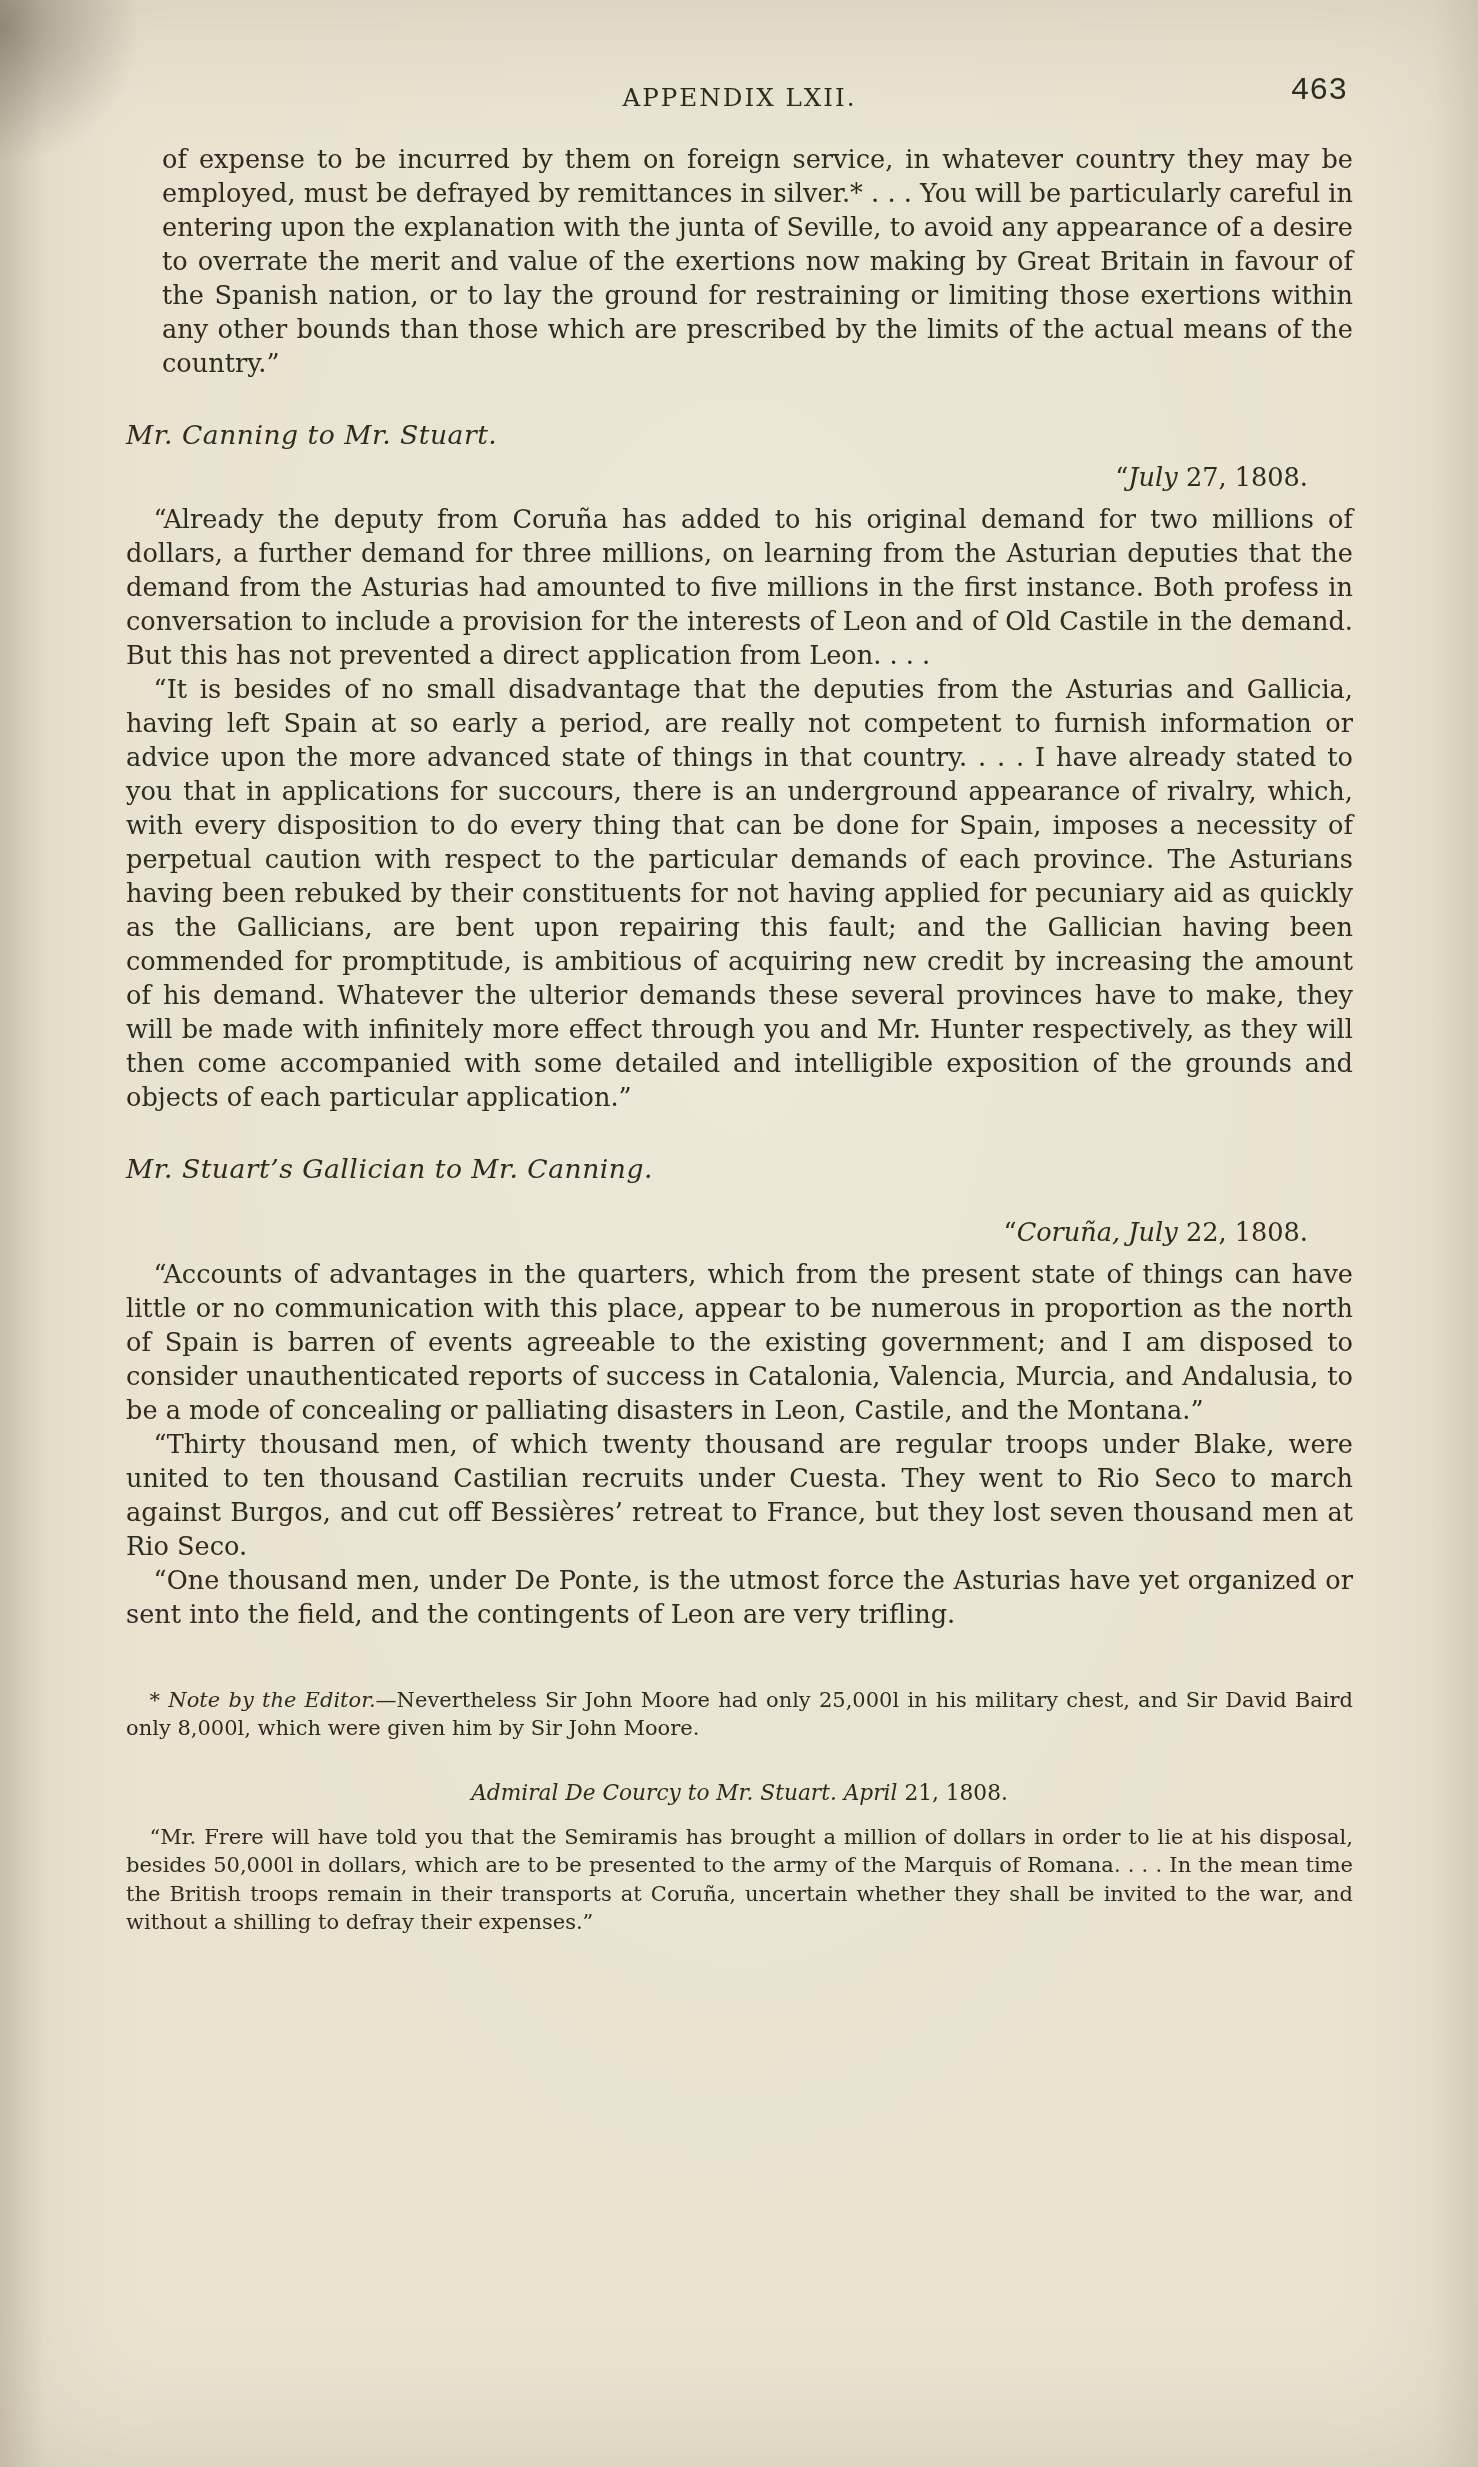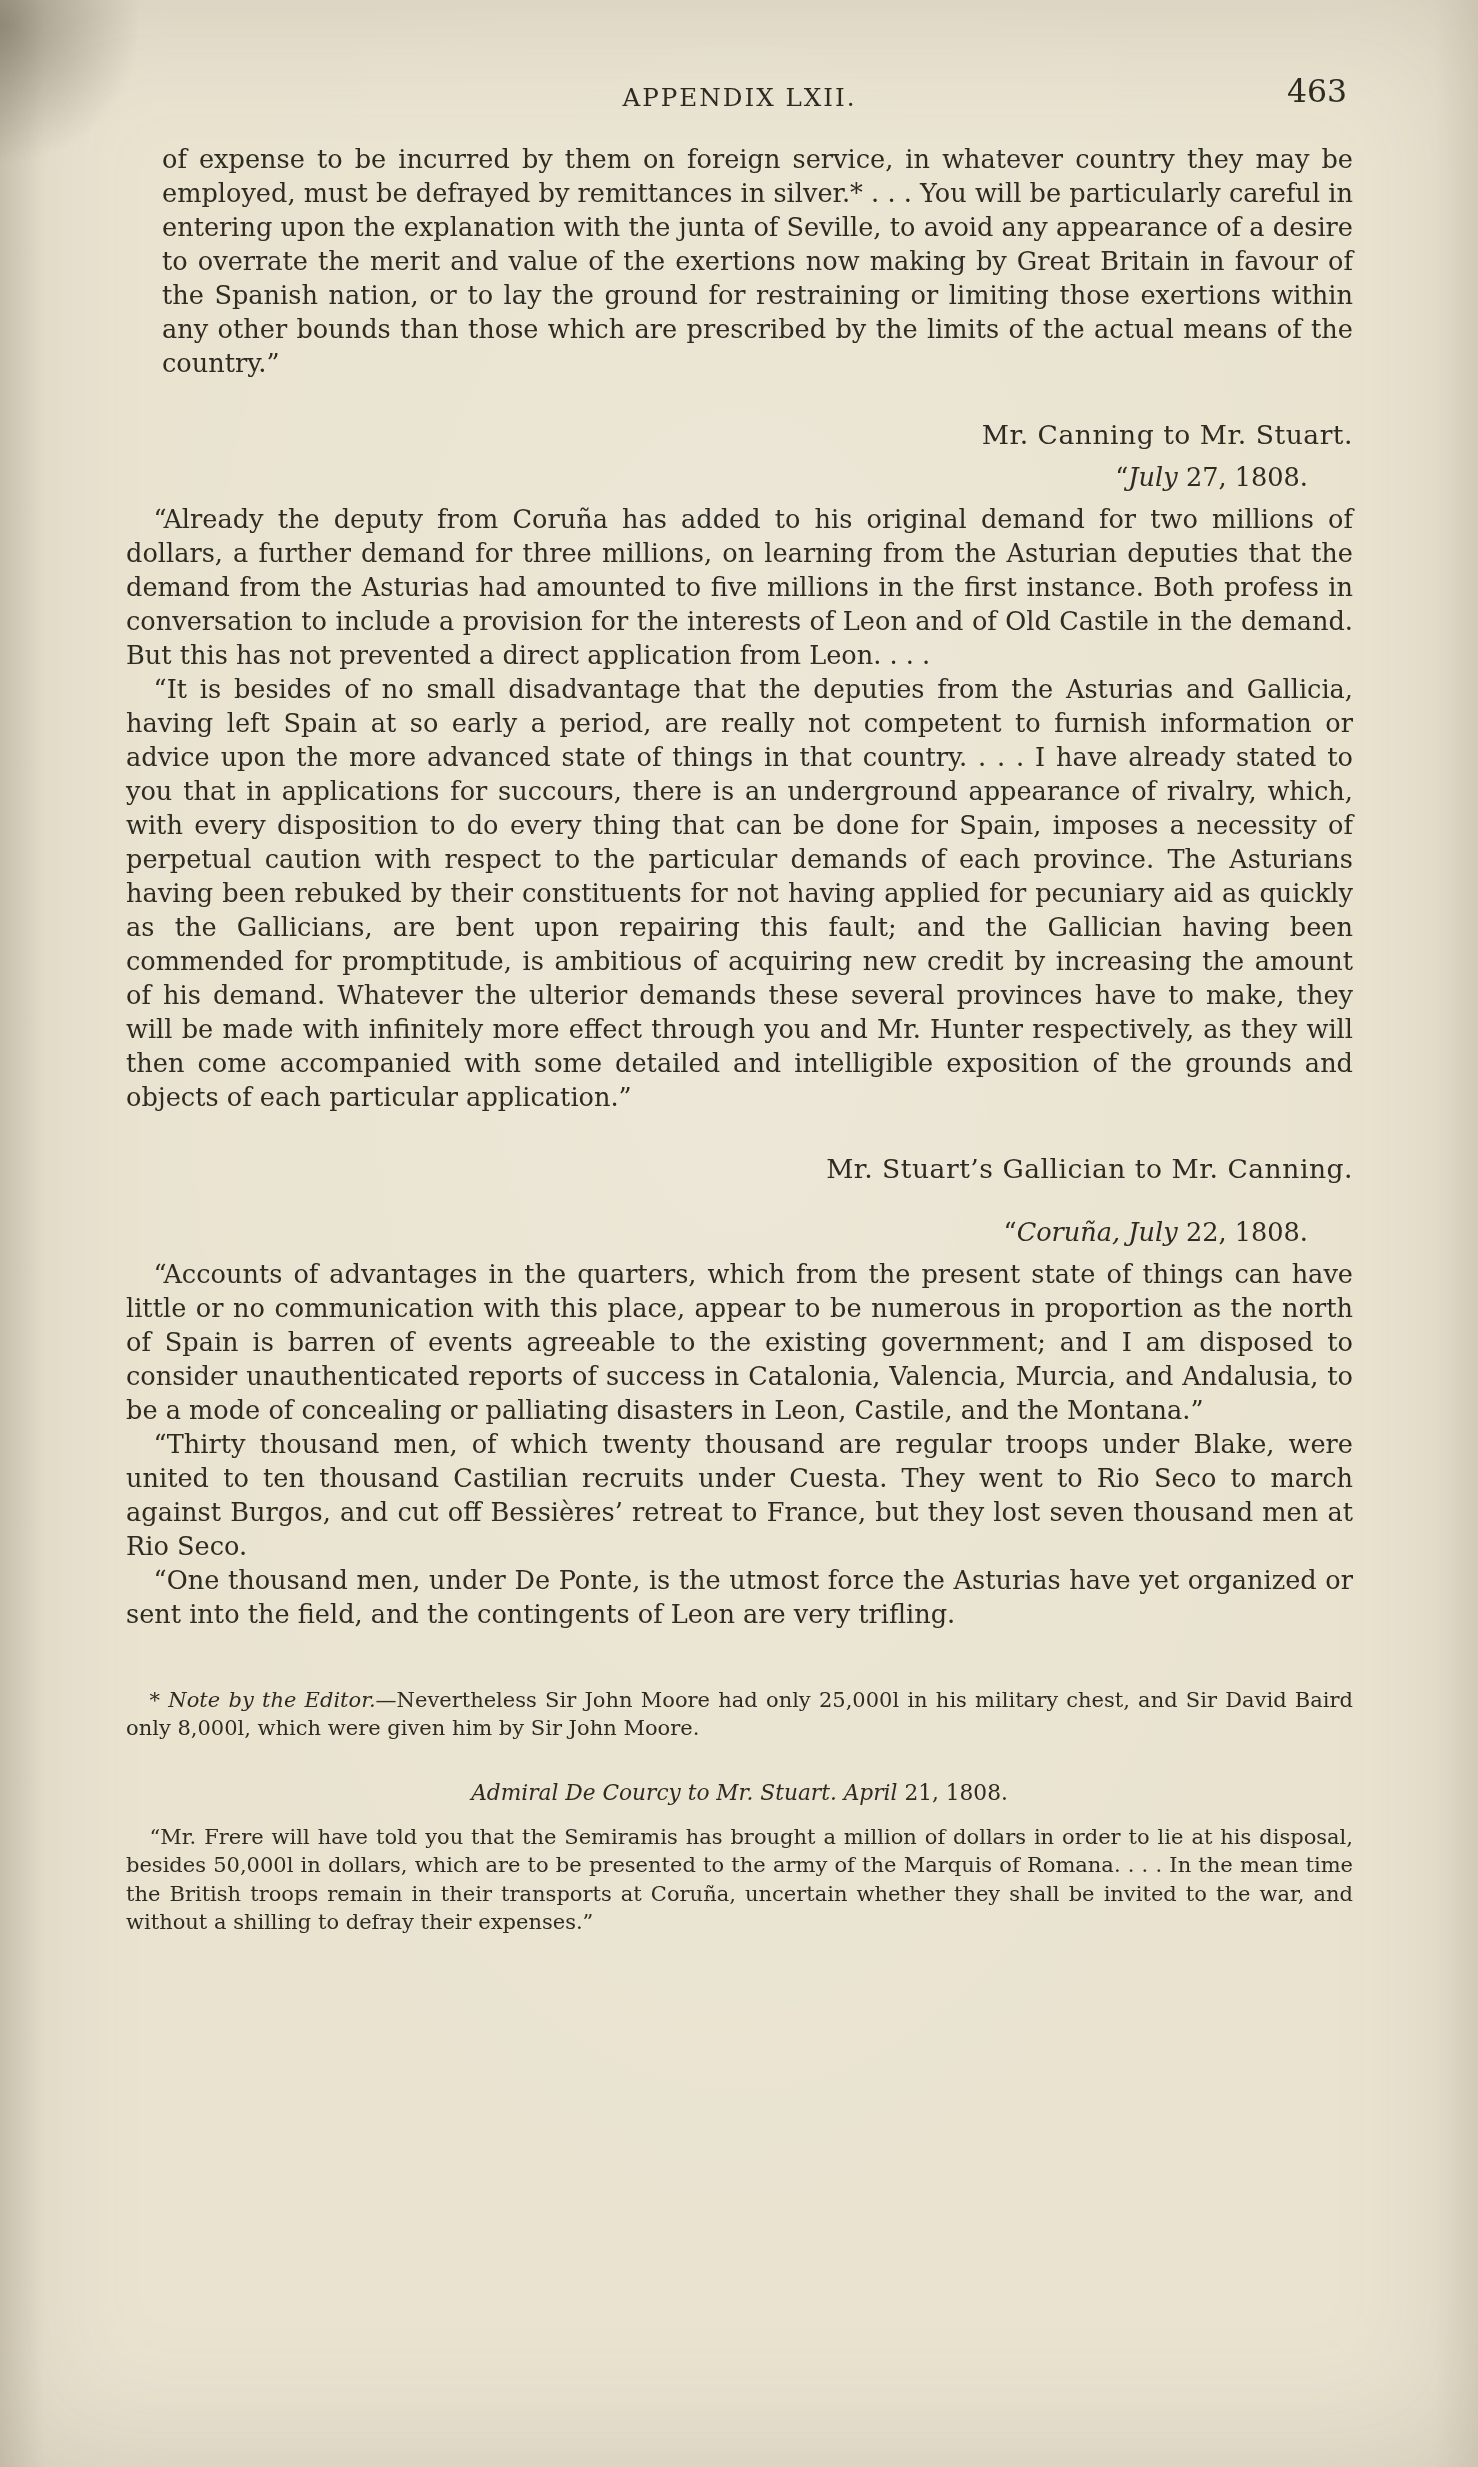--- a/index.html
+++ b/index.html
@@ -38,33 +38,35 @@
   .running-title {
     text-align: center;
     font-size: 24.6px;
     letter-spacing: 2px;
     padding-top: 5.9px;
   }
   .page-number {
     position: absolute;
     right: 5.9px; top: -3.9px;
     font-size: 31.5px;
+    font-family: Liberation Mono, monospace;
   }
   .text-block { position: relative; }
   .body-par {
     font-size: 25.6px;
     line-height: 34px;
     text-align: justify;
     text-indent: 27.6px;
   }
   .no-indent { text-indent: 0; margin-left: 36px; }
   .letter-heading {
     font-weight: normal;
+    font-style: italic;
     font-size: 26.6px;
-    text-align: right;
+    text-align: left;
     margin: 39px 0 9.9px 0;
     letter-spacing: 0.5px;
   }
   .dateline {
     font-size: 25.6px;
     line-height: 33px;
     text-align: right;
     padding-right: 45px;
     margin: 11.8px 0 7.9px 0;
   }

